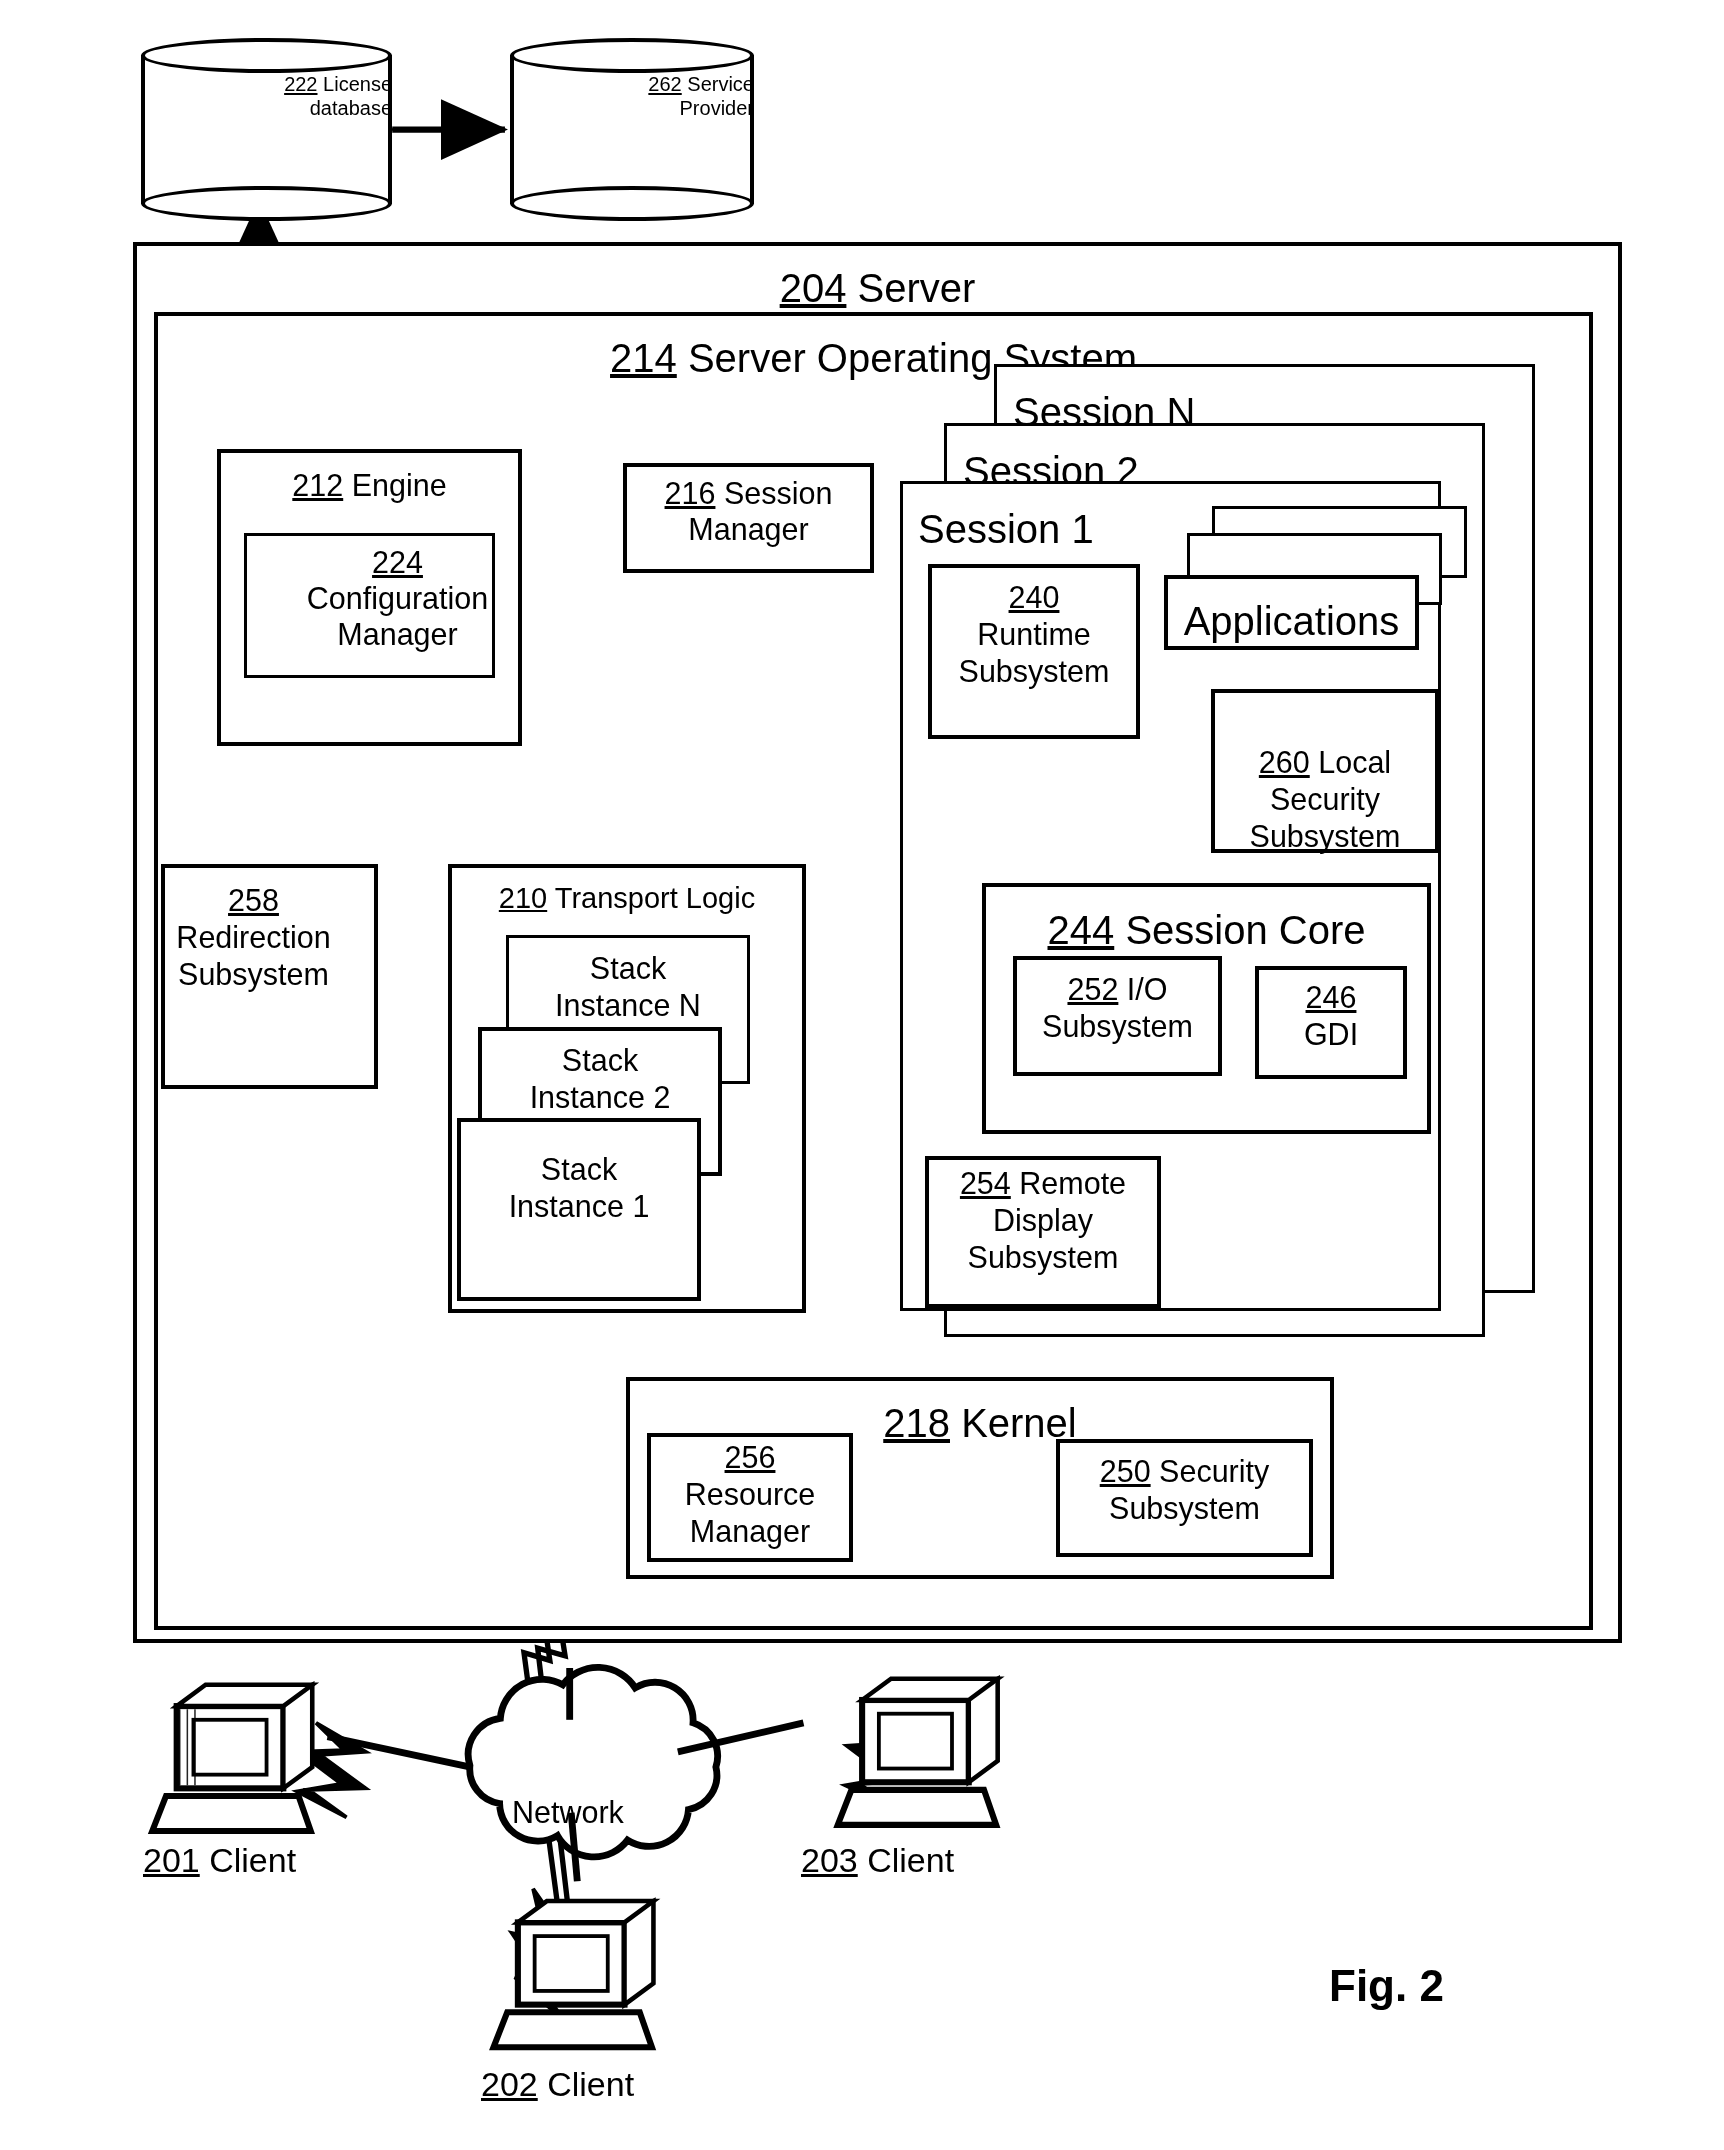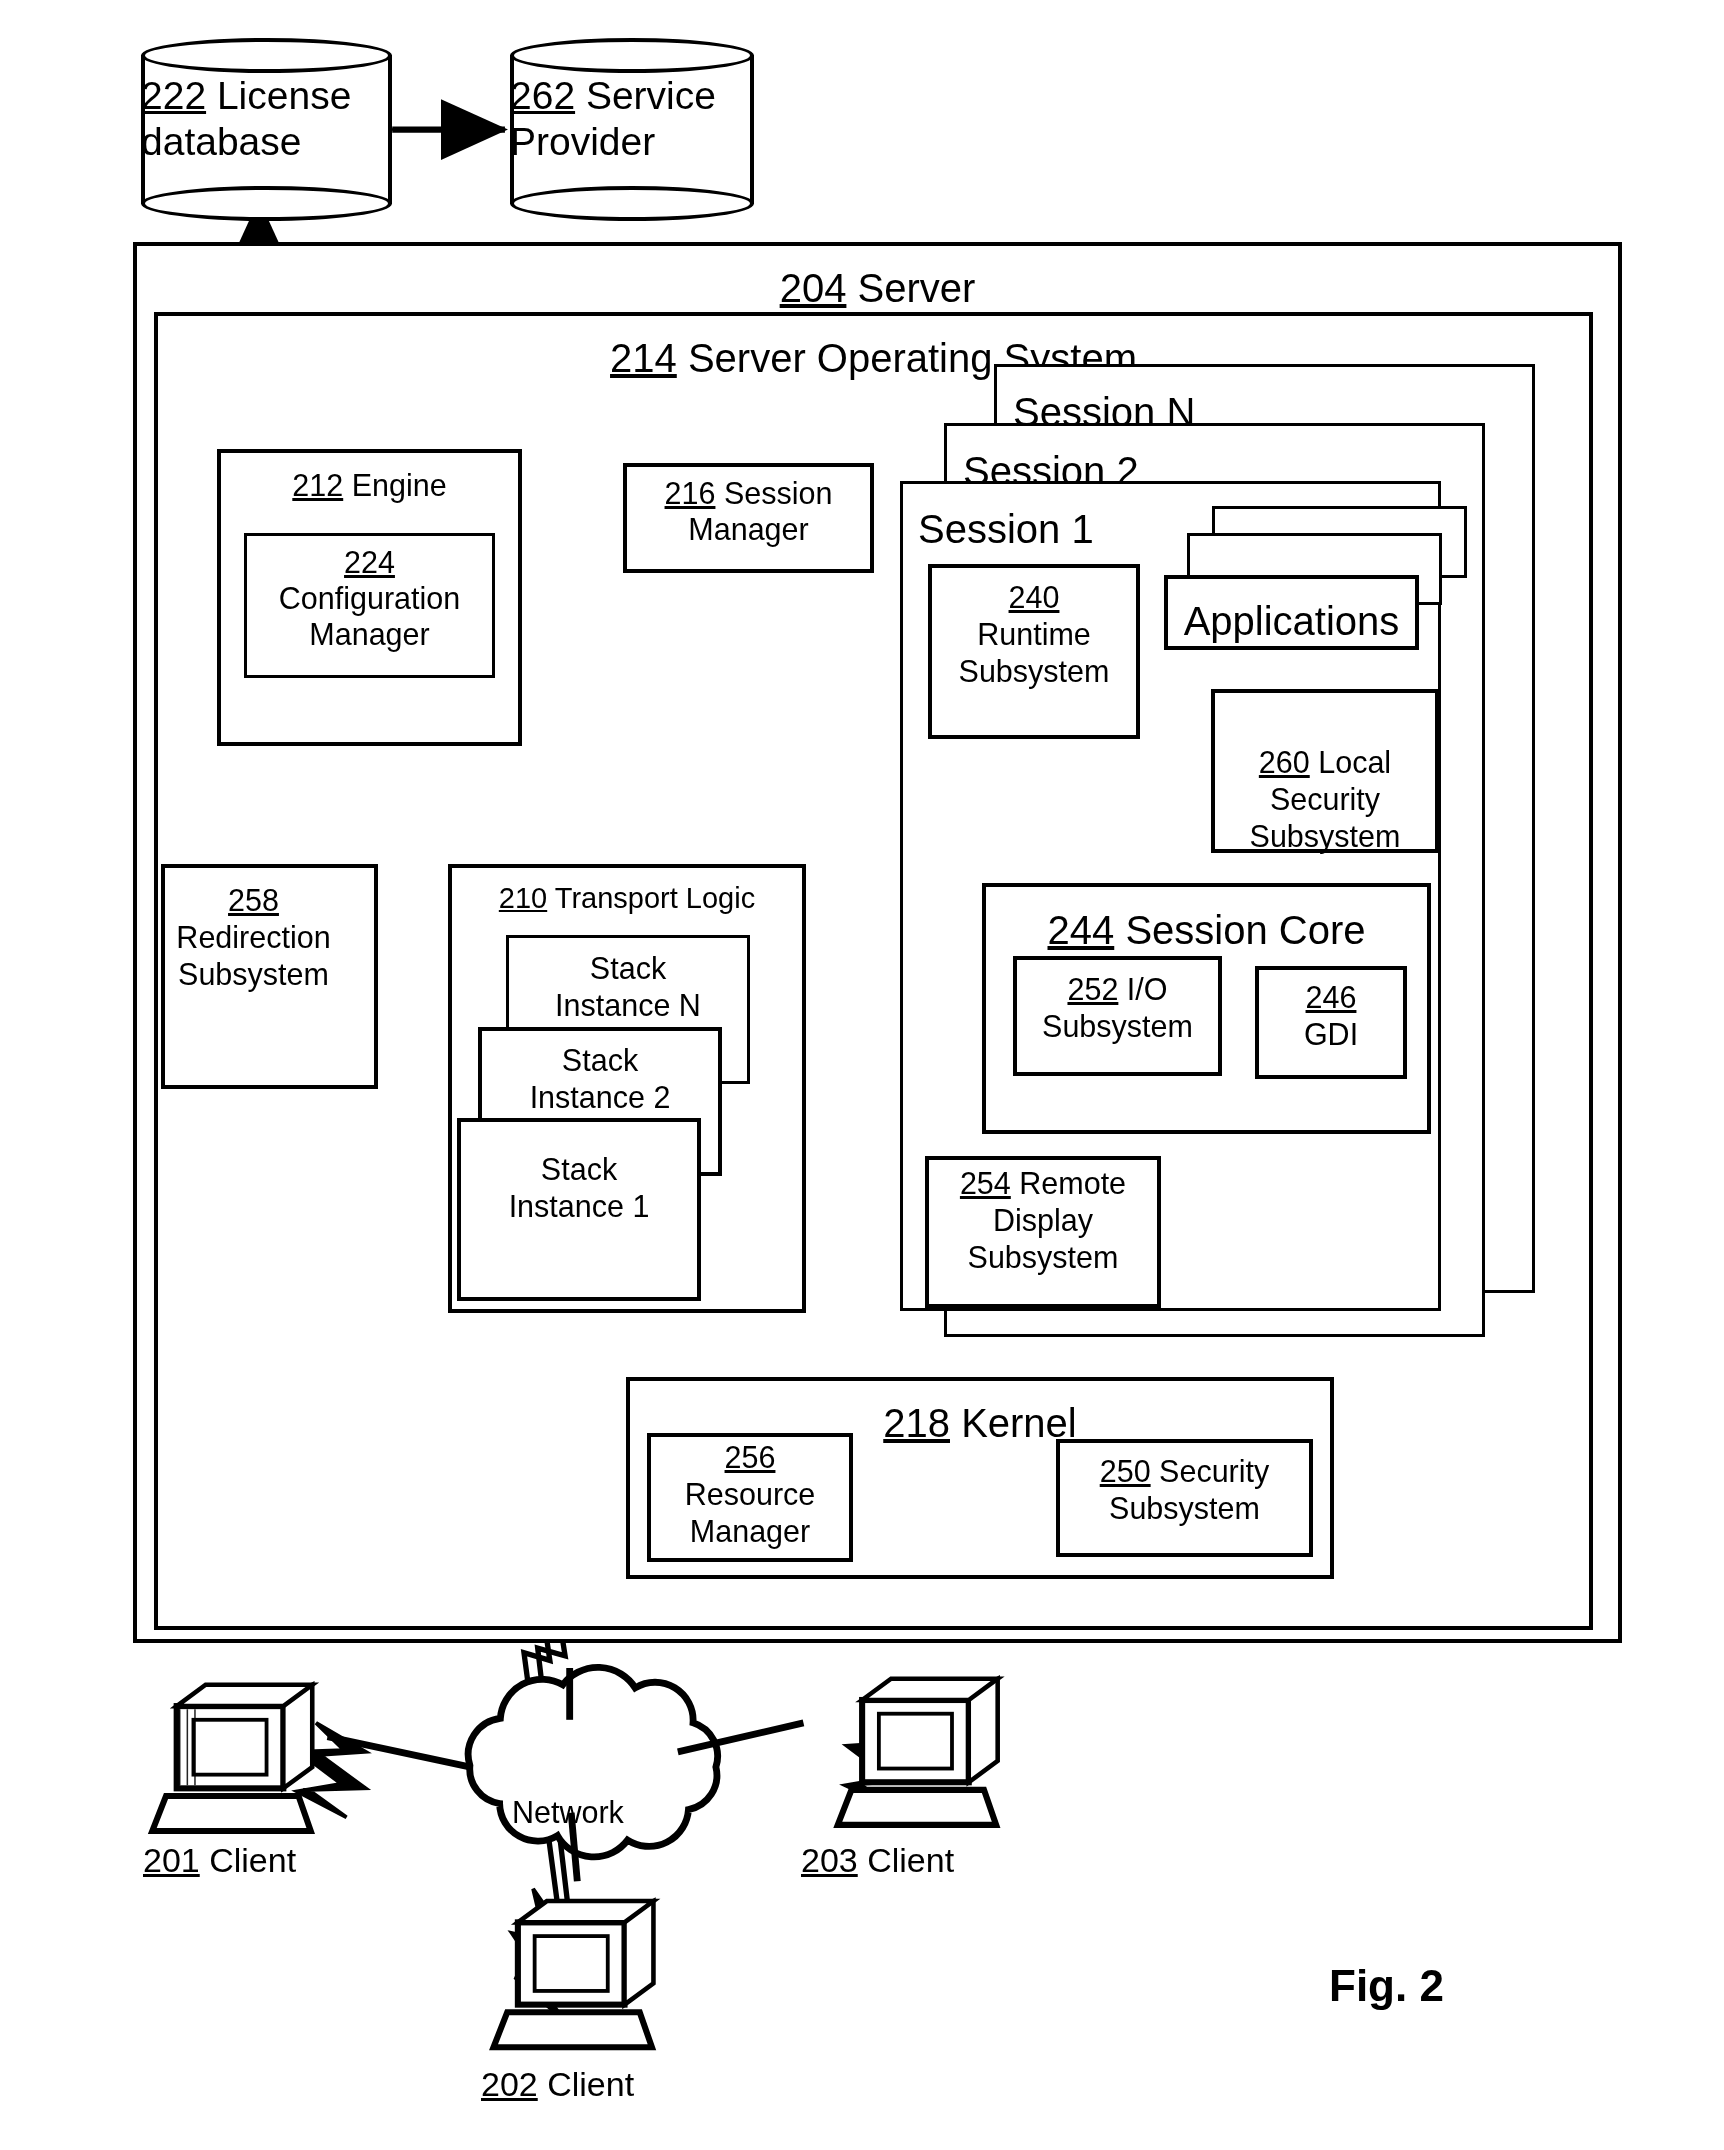--- a/index.html
+++ b/index.html
@@ -49,21 +49,21 @@
   }
   .cyl .top,.cyl .bot{
     position:absolute;left:0;right:0;height:35px;
     border:4.6px solid #000;border-radius:50%;
     background:#fff;box-sizing:border-box;
   }
   .cyl .top{top:0;}
   .cyl .bot{bottom:0;}
   .cyl .txt{
     position:absolute;left:0;right:0;top:35px;
-    text-align:left;font-size:39px;line-height:1.18;
+    text-align:right;font-size:20px;line-height:1.18;
     z-index:3;
   }
   svg.overlay{
     position:absolute;left:0;top:0;
     width:1725px;height:2151px;
     pointer-events:none;
   }
   .figlabel{
     position:absolute;
     font-weight:bold;
@@ -304,21 +304,21 @@
   <div class="box" style="left:900px;top:481px;width:541px;height:830px;z-index:5;"></div>
   <div class="lbl f42" style="left:918px;top:498px;z-index:6;">Session 1</div>
 
   <div class="box thick" style="left:217px;top:449px;width:305px;height:297px;z-index:7;"></div>
   <div class="ctr f40" style="top:468px;left:217px;width:305px;z-index:8;">
     <span class="num">212</span>
     <span>Engine</span>
   </div>
 
   <div class="box thin" style="left:244px;top:533px;width:251px;height:145px;z-index:9;"></div>
-  <div class="ctr f40" style="top:545px;left:244px;width:251px;z-index:10;line-height:1.18;">
+  <div class="ctr f40" style="top:545px;left:244px;width:251px;z-index:10;line-height:1.18;padding-left:28px;">
     <span class="num">224</span><br>
     <span>Configuration</span><br>
     <span>Manager</span>
   </div>
 
   <div class="box thick" style="left:623px;top:463px;width:251px;height:110px;z-index:7;"></div>
   <div class="ctr f40" style="top:476px;left:623px;width:251px;z-index:8;line-height:1.18;">
     <span class="num">216</span>
     <span>Session</span><br>
     <span>Manager</span>

